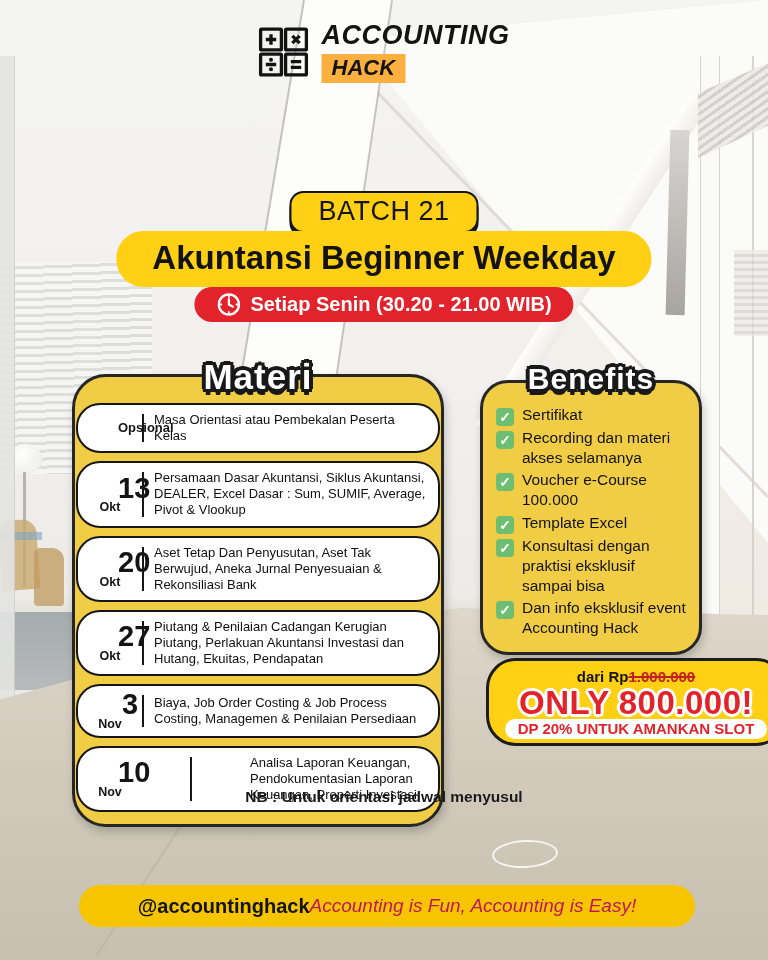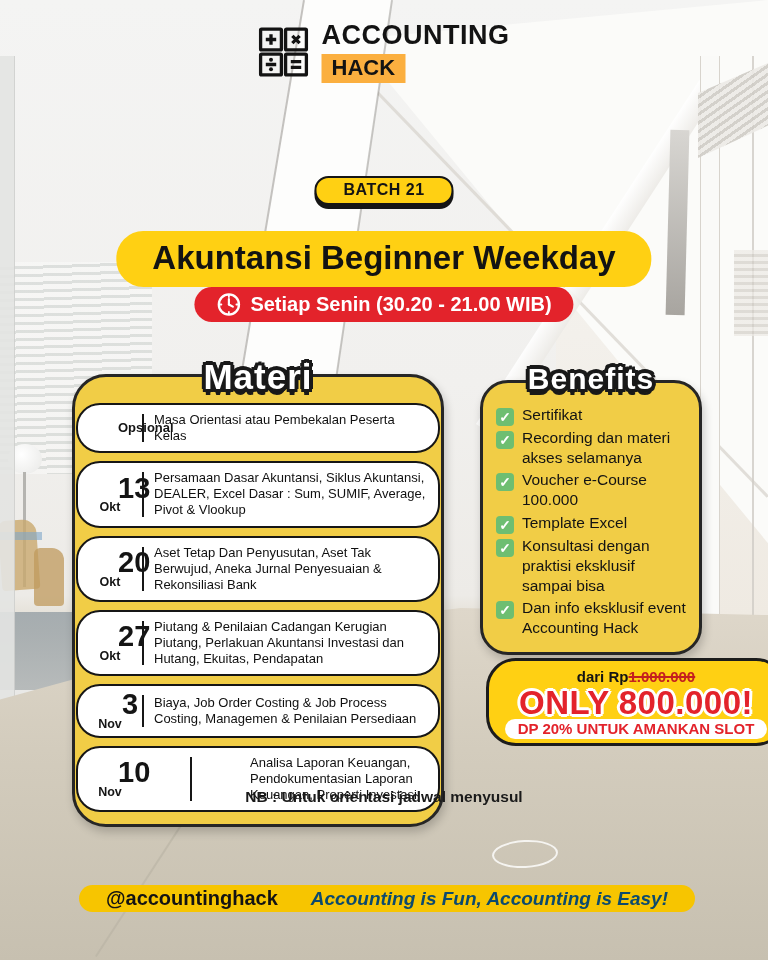--- a/index.html
+++ b/index.html
@@ -31,25 +31,25 @@
   .bg-left-tiles{left:0;top:690px;width:98px;height:270px;background:linear-gradient(180deg,#e9e9e7,#dbdbd9);}
   .bg-glass-seam{left:94px;top:420px;width:5px;height:540px;background:#f2f2f0;border-left:1px solid #c0bdb7;}
   .bg-left-strip{left:0;top:56px;width:14px;height:904px;background:#e4e5e3;border-right:1px solid #cfd0ce;opacity:.9;}
   .bg-floor{left:0;top:608px;width:768px;height:352px;clip-path:polygon(0 26%,30% 8%,60% 0,100% 2%,100% 100%,0 100%);background:linear-gradient(180deg,#ded7ca 0%,#d3ccbd 40%,#c7c0b0 100%);}
   .bg-floor-seam{left:95px;top:956px;width:400px;height:2px;background:#b7b0a3;opacity:.55;transform-origin:0 0;transform:rotate(-57deg);}
   .bg-floor-circle{left:492px;top:840px;width:62px;height:24px;border:2.5px solid rgba(255,255,255,.8);border-radius:50%;transform:rotate(-3deg);}
 
   .layer{position:absolute;z-index:2;}
   
   .logo-wrap{top:20px;left:50%;transform:translateX(-50%);display:flex;align-items:center;gap:13px;}
-  .logo-text{display:flex;flex-direction:column;align-items:flex-start;}
+  .logo-text{display:flex;flex-direction:column;align-items:flex-start;font-style:italic;}
   .logo-line1{font-size:27px;font-weight:bold;letter-spacing:.5px;color:#131313;}
   .logo-line2{margin-top:3px;font-size:22px;font-weight:bold;color:#131313;background:var(--hack_highlight,#FBAF3F);padding:1px 10px 2px;}
   
-  .batch-pill{top:176px;left:50%;transform:translateX(-50%);background:var(--yellow,#FFD013);border:2px solid #151515;box-shadow:0 4px 0 #151515;border-radius:14px;padding:3px 27px 4px;font-size:16px;font-weight:bold;letter-spacing:.5px;}
+  .batch-pill{top:191px;left:50%;transform:translateX(-50%);background:var(--yellow,#FFD013);border:2px solid #151515;box-shadow:0 4px 0 #151515;border-radius:14px;padding:3px 27px 4px;font-size:27px;font-weight:normal;letter-spacing:.5px;}
   .title-pill{top:231px;left:50%;transform:translateX(-50%);background:var(--yellow,#FFD013);border-radius:27px;padding:8px 36px 10px;font-size:33px;font-weight:bold;white-space:nowrap;color:#131313;}
   .schedule-pill{top:287px;left:50%;transform:translateX(-50%);background:var(--red,#E3232B);border-radius:999px;padding:5px 22px;display:flex;align-items:center;gap:9px;color:#fff;font-size:20px;font-weight:bold;white-space:nowrap;}
   
   .outlined{color:#fff;font-weight:bold;letter-spacing:1px;text-shadow:-3px -3px 0 #191919,3px -3px 0 #191919,-3px 3px 0 #191919,3px 3px 0 #191919,-4px 0 0 #191919,4px 0 0 #191919,0 -4px 0 #191919,0 4px 0 #191919,0 6px 0 #191919;}
   
   .materi-card{left:72px;top:374px;width:372px;background:var(--card_yellow,#F1CD46);border:3px solid #262626;border-radius:34px;box-shadow:2px 5px 10px rgba(0,0,0,.2);padding:26px 1px 12px;box-sizing:border-box;}
   .materi-title{position:absolute;top:-20px;left:0;width:100%;text-align:center;font-size:35px;}
   .m-row{display:flex;align-items:center;background:#fff;border:2px solid #161616;border-radius:24px;padding:5px 8px 5px 0;margin-bottom:8px;}
   .m-row:last-child{margin-bottom:0;gap:48px;}
   .m-date{width:64px;flex:none;text-align:center;line-height:.95;}
@@ -65,23 +65,23 @@
   .b-check{flex:none;width:18px;height:18px;margin-top:3px;background:var(--green,#6EBE71);border-radius:4px;color:#fff;font-size:14px;font-weight:bold;line-height:18px;text-align:center;}
   .b-text{font-size:15.5px;line-height:1.3;color:#131313;}
   
   .price-card{left:486px;top:658px;width:300px;height:88px;background:var(--yellow,#FFD013);border:3px solid #1c1c1c;border-radius:30px;box-sizing:border-box;display:flex;flex-direction:column;align-items:center;justify-content:center;padding-top:2px;}
   .price-from{font-size:15px;color:#141414;font-weight:600;}
   .old-price{color:#C4201F;font-weight:bold;text-decoration:line-through;text-decoration-thickness:2px;}
   .price-main{margin-top:-1px;font-size:33px;font-weight:bold;color:var(--red,#E3232B);letter-spacing:.5px;text-shadow:-2px -2px 0 #fff,2px -2px 0 #fff,-2px 2px 0 #fff,2px 2px 0 #fff,-3px 0 0 #fff,3px 0 0 #fff,0 3px 0 #fff,0 -3px 0 #fff;white-space:nowrap;}
   .price-note{margin-top:-3px;background:#fff;border-radius:999px;padding:1px 13px 2px;font-size:15px;font-weight:bold;color:var(--red,#E3232B);white-space:nowrap;}
   
   .nb-text{top:788px;left:0;width:768px;text-align:center;font-size:15.5px;font-weight:bold;color:#1a1a1a;}
-  .footer-bar{left:79px;top:885px;width:616px;height:27px;background:var(--footer_yellow,#F7C500);border-radius:22px;display:flex;align-items:center;justify-content:space-between;padding:0 27px;box-sizing:border-box;}
+  .footer-bar{left:79px;top:885px;width:616px;height:42px;background:var(--footer_yellow,#F7C500);border-radius:22px;display:flex;align-items:center;justify-content:center;padding:0 27px;box-sizing:border-box;}
   .footer-handle{font-size:20px;font-weight:bold;color:#131313;}
-  .footer-tagline{font-size:19px;font-style:italic;font-weight:700;color:#0c4a6e;}
+  .footer-tagline{font-size:19px;font-style:italic;font-weight:400;color:#be185d;}
 </style>
 </head>
 <body>
 
 <div class="poster">
 
   <div class="bg">
     <div class="bg-right-wall"></div>
     <div class="bg-ceiling-tri"></div>
     <div class="bg-diag-line"></div>

